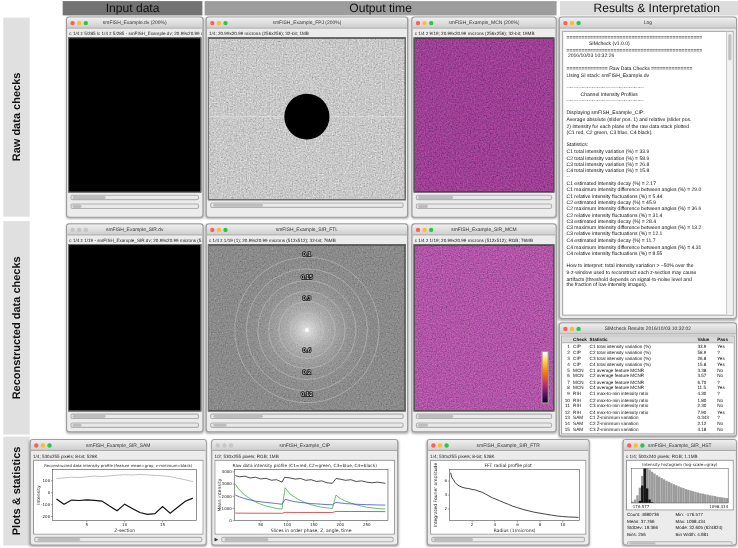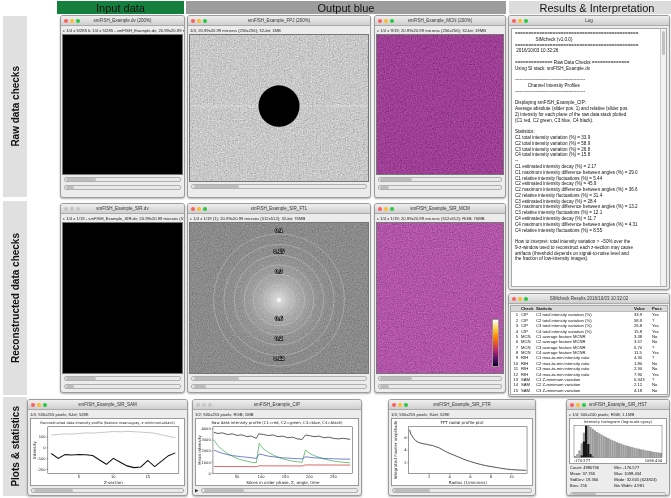--- a/index.html
+++ b/index.html
@@ -98,25 +98,25 @@
       <stop offset="0%" stop-color="#ffffff" stop-opacity="0.75"></stop>
       <stop offset="25%" stop-color="#e0e0e0" stop-opacity="0.45"></stop>
       <stop offset="60%" stop-color="#bbbbbb" stop-opacity="0.18"></stop>
       <stop offset="100%" stop-color="#999999" stop-opacity="0"></stop>
     </radialGradient>
   </defs>
 </svg>
 
 <div id="app">
 
-  <div class="hdr" style="left:57px;width:127px;background:#15803d">
+  <div class="hdr" style="left:57px;width:127px;background:#737373">
       <span>Input data</span>
     </div>
   <div class="hdr" style="left:186px;width:320px;background:#9d9d9d">
-      <span>Output blue</span>
+      <span>Output time</span>
     </div>
   <div class="hdr" style="left:509px;width:176px;background:#dcdcdc">
       <span>Results &amp; Interpretation</span>
     </div>
 
   <div class="side" style="top:16px;height:181px">
       <span>Raw data checks</span>
     </div>
   <div class="side" style="top:201px;height:194px">
       <span>Reconstructed data checks</span>

